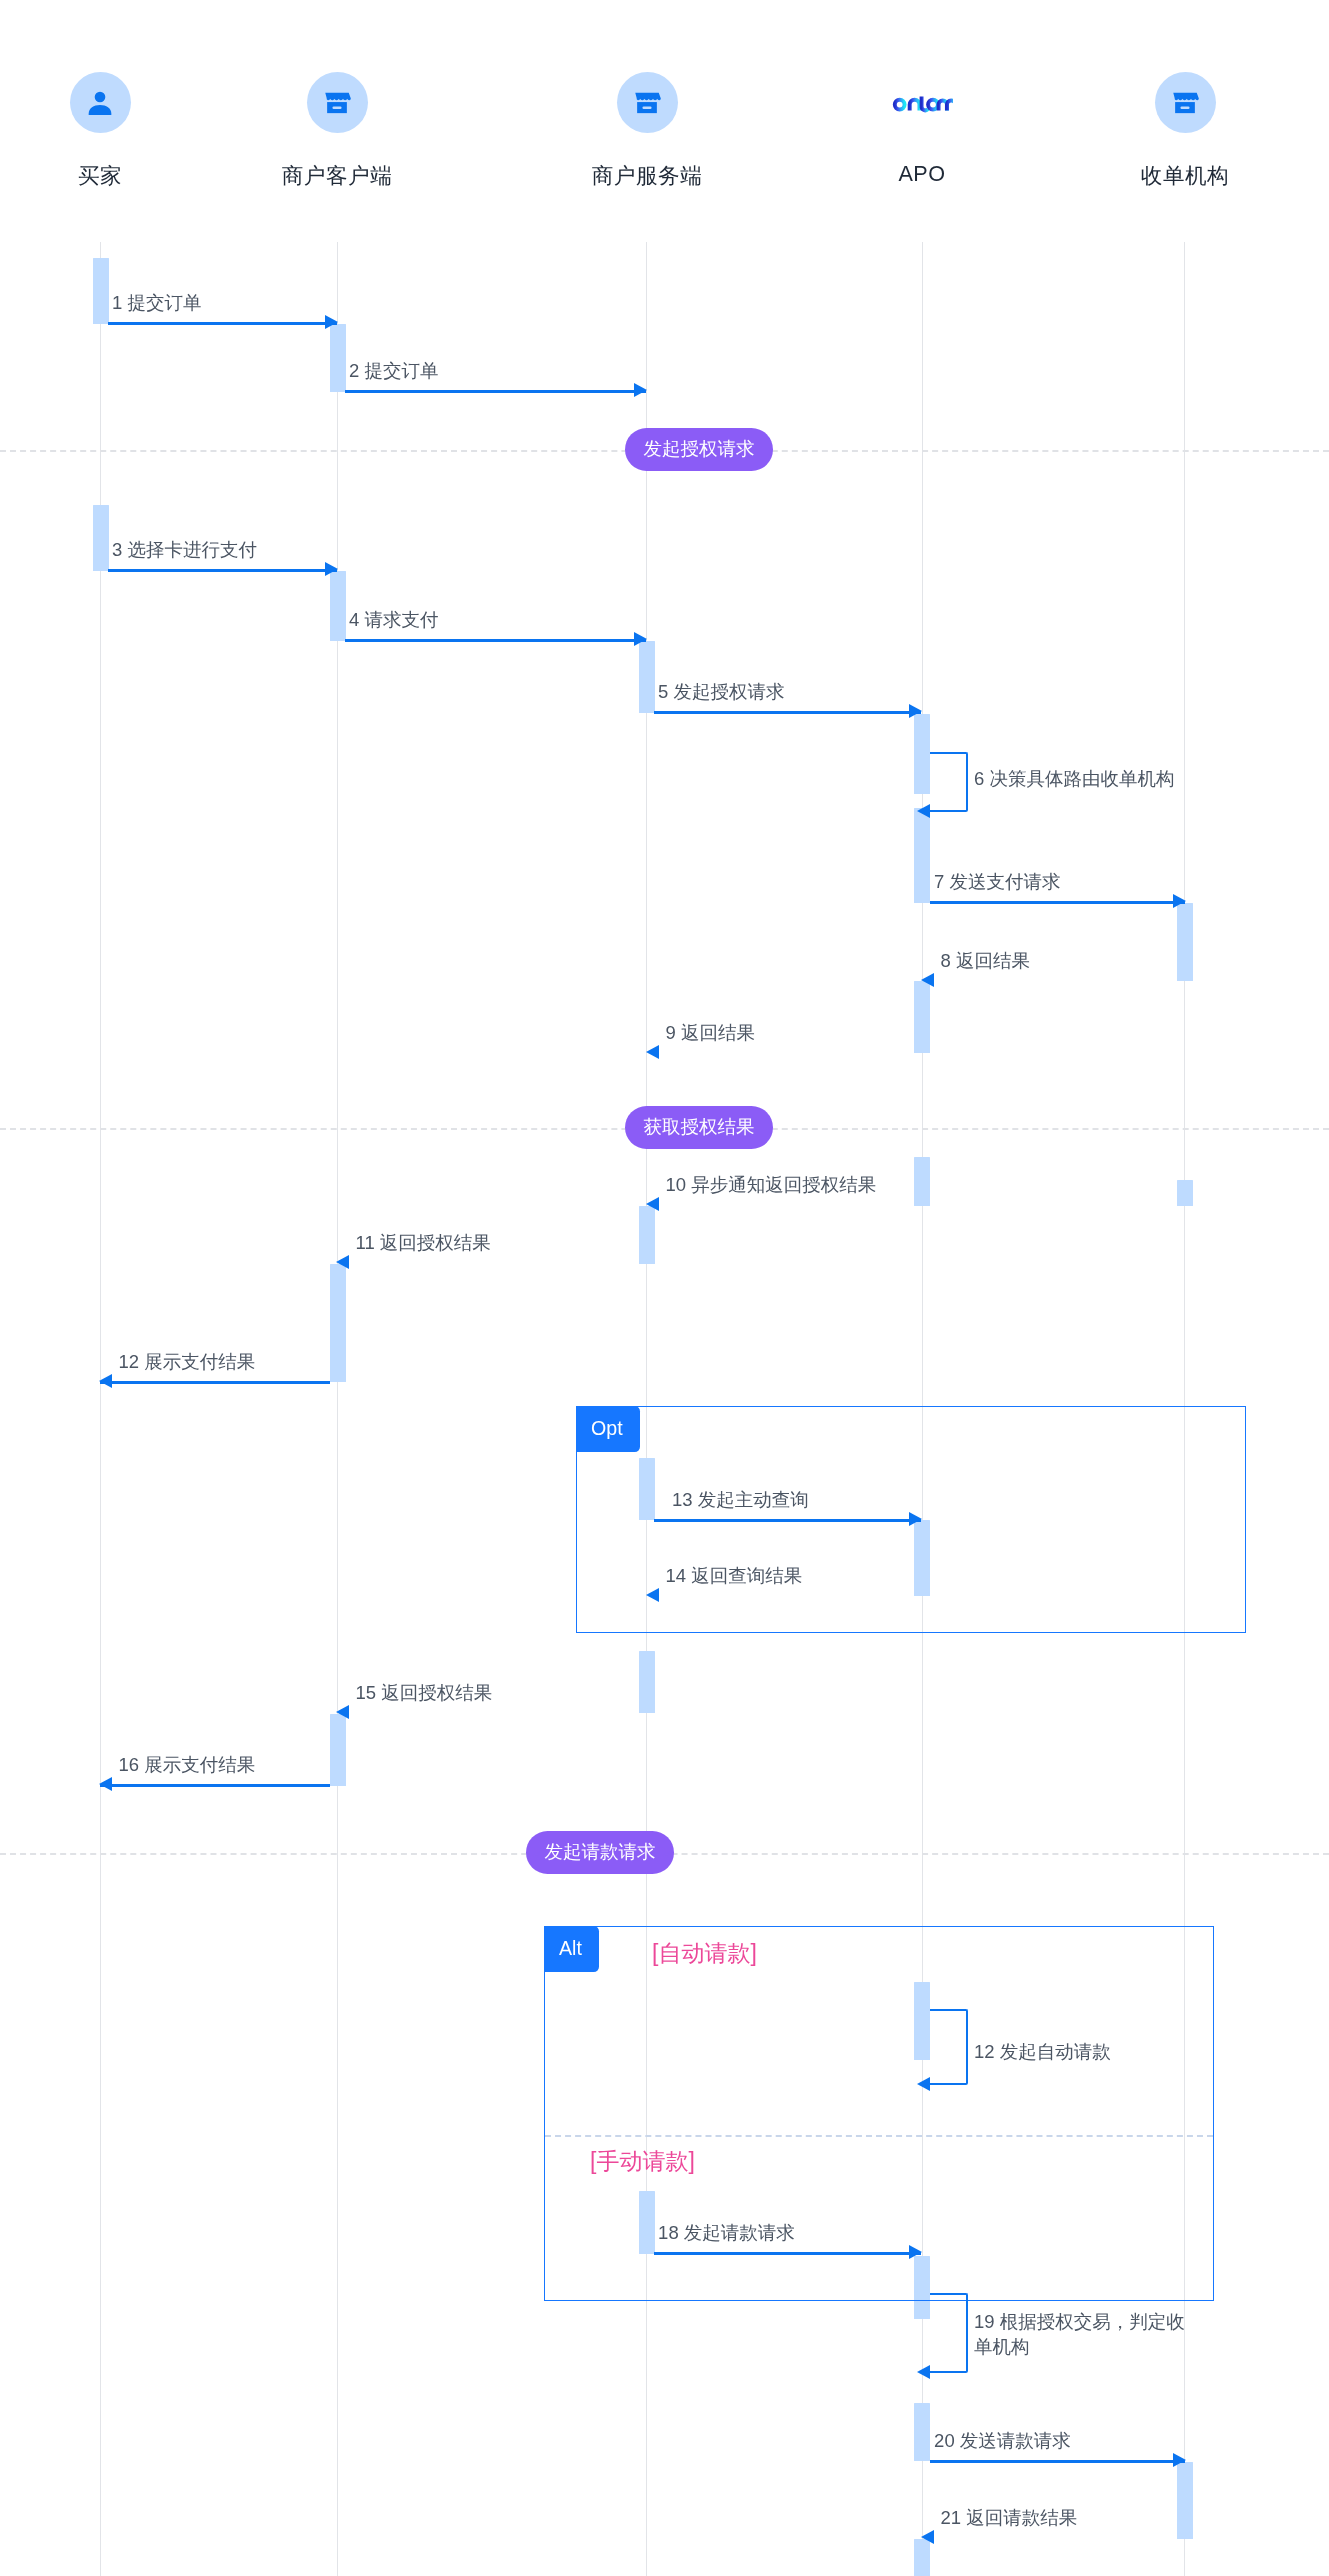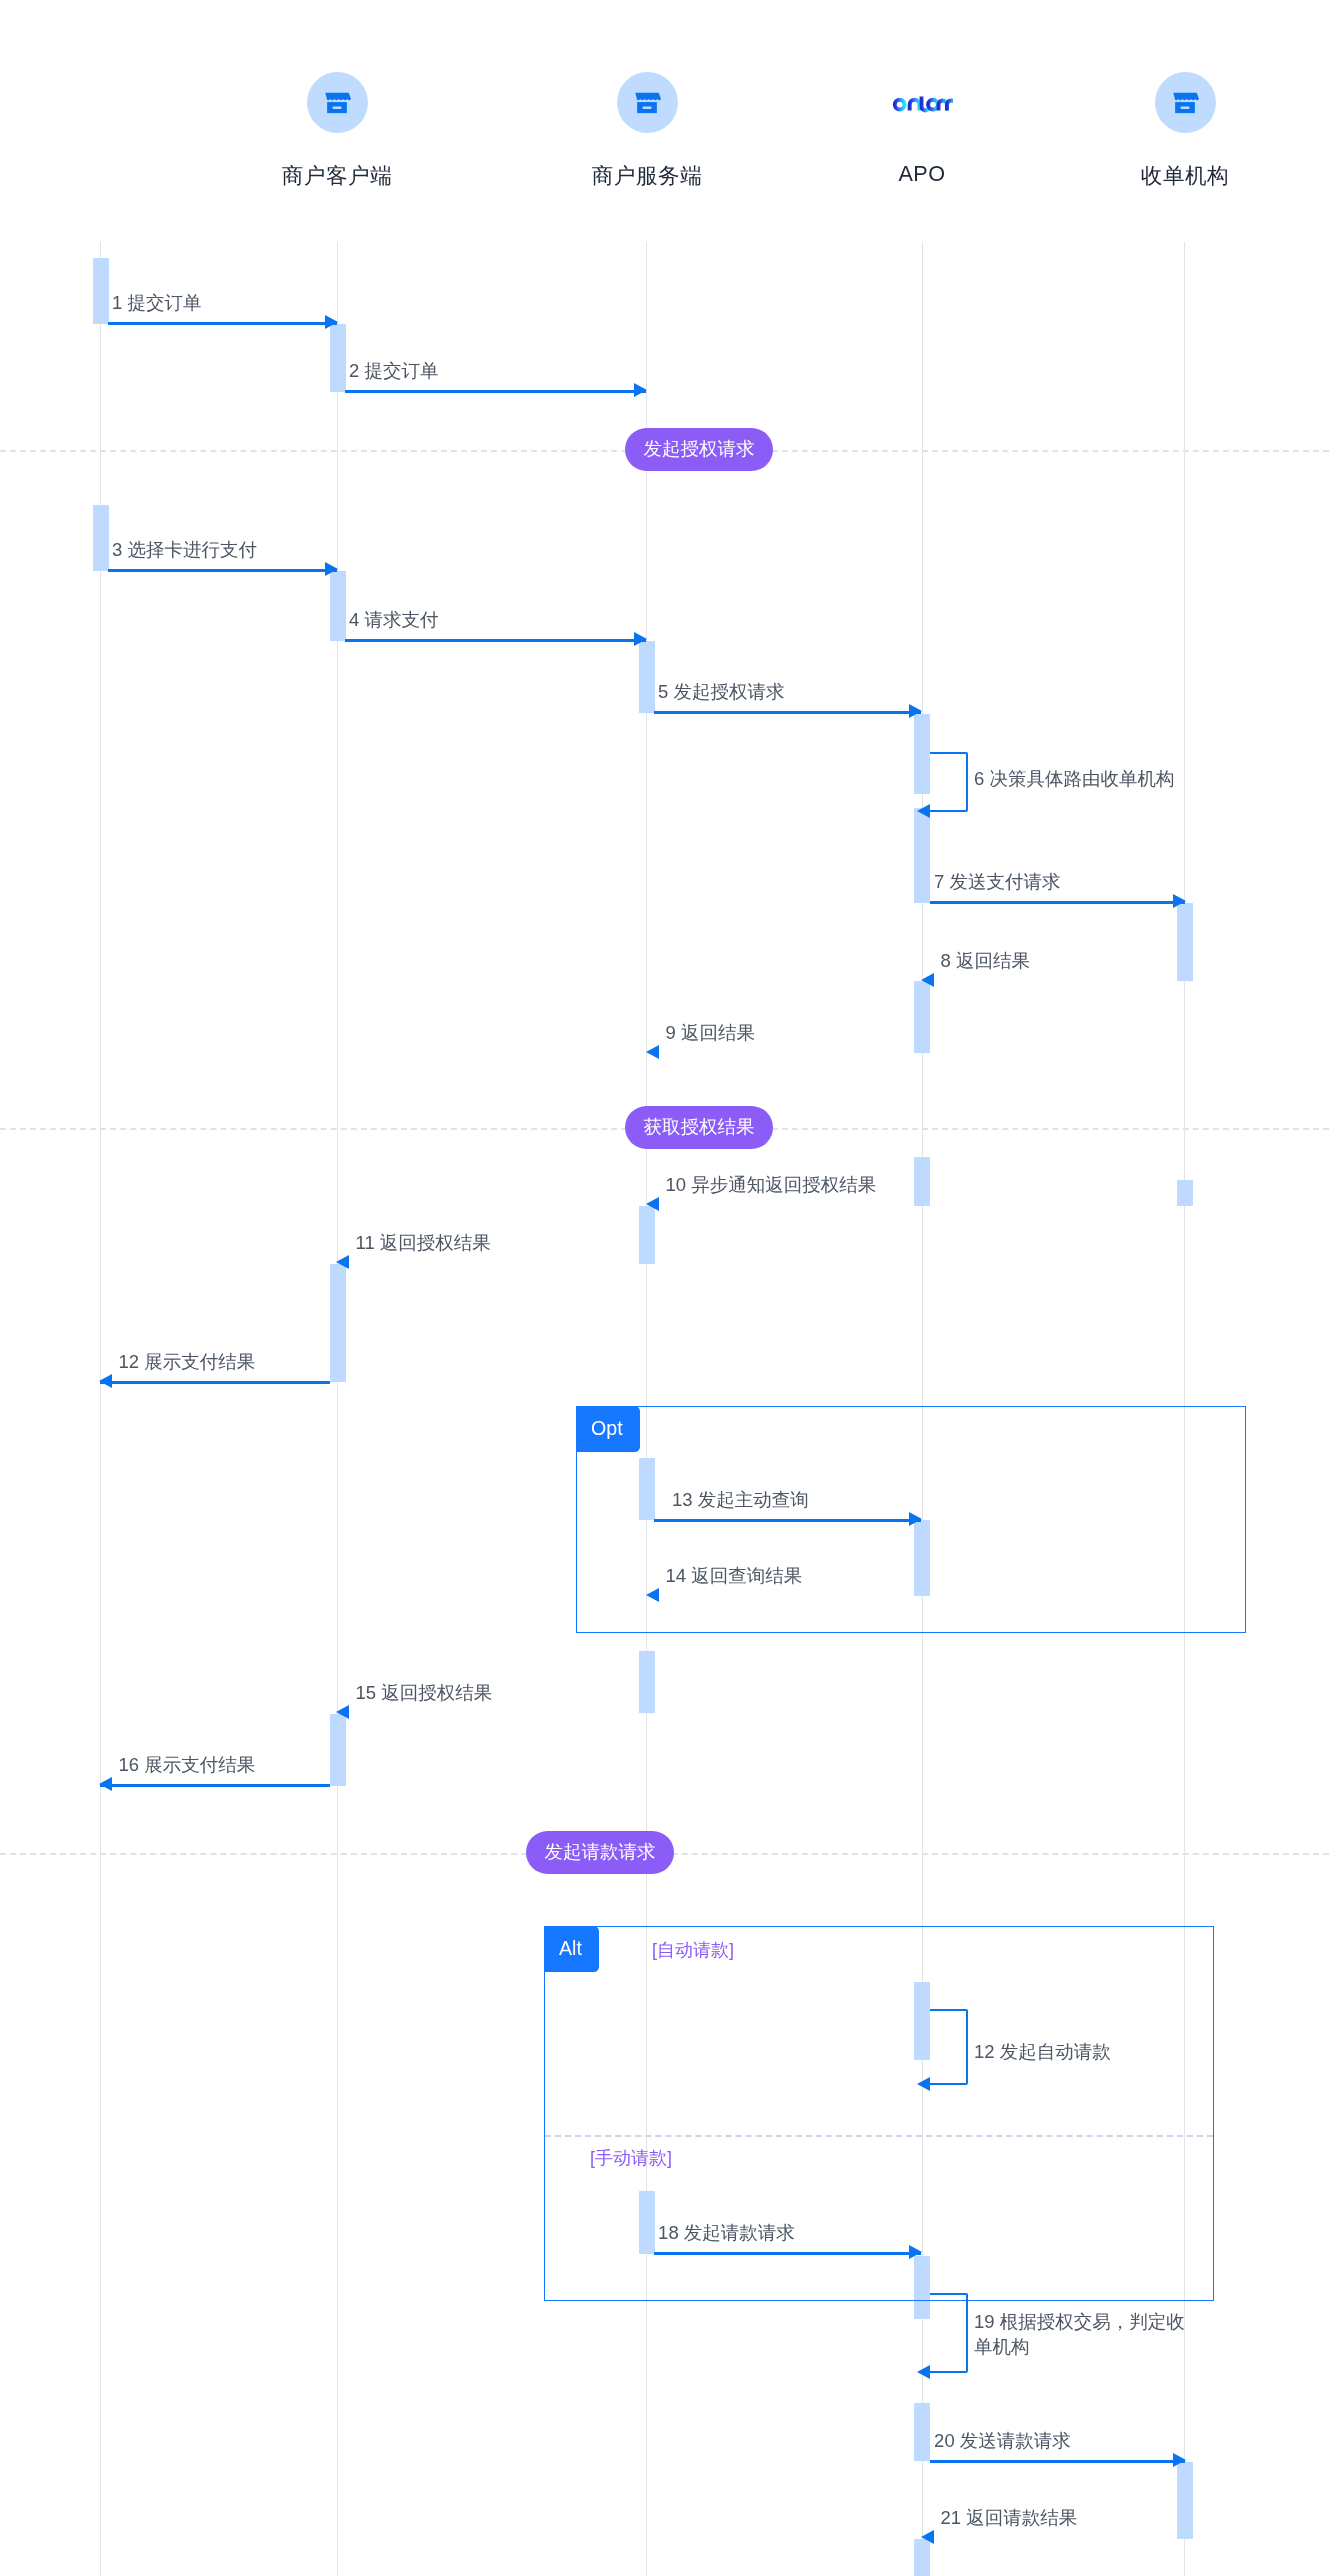--- a/index.html
+++ b/index.html
@@ -47,34 +47,43 @@
     border-top:2.6px dashed #e0e2e6;}
   .divpill{position:absolute;transform:translateX(-50%);
     background:#8b5cf6;color:#fff;border-radius:23px;
     font-size:18.5px;line-height:1;padding:12.4px 18.5px;white-space:nowrap;}
 
   
   .frag{position:absolute;border:1.5px solid #1677ff;box-sizing:border-box;}
   .fragtab{position:absolute;left:-1.5px;top:-1.5px;background:#1677ff;color:#fff;
     font-size:19.6px;line-height:1;padding:13.4px 17.5px 13.4px 15.5px;
     border-radius:0 5.2px 5.2px 0;}
-  .fragcond{position:absolute;font-size:18px;color:#8b5cf6;white-space:nowrap;}
+  .fragcond{position:absolute;font-size:23px;color:#ec4899;white-space:nowrap;}
   .fragsplit{position:absolute;left:0;width:100%;height:0;border-top:2.1px dashed #c9d6ea;}
 </style>
 </head>
 <body>
 
 <div id="stage">
 
   <div class="lifeline" style="left:100px; top:242px; height:2622px;"></div>
   <div class="lifeline" style="left:337px; top:242px; height:2622px;"></div>
   <div class="lifeline" style="left:646px;top:242px; height:2622px;"></div>
   <div class="lifeline" style="left:922px;top:242px; height:2622px;"></div>
   <div class="lifeline" style="left:1184px;top:242px; height:2622px;"></div>
 
+  <div class="actor" style="left:33px;top:72px;">
+    <div class="avatar">
+      <svg width="32" height="32" viewBox="0 0 24 24" fill="#0a74f0" aria-hidden="true">
+        <circle cx="12" cy="7.5" r="4"></circle>
+        <path d="M3.5 20c0-4.2 3.8-6.5 8.5-6.5s8.5 2.3 8.5 6.5v1h-17z"></path>
+      </svg>
+    </div>
+    <div class="name">买家</div>
+  </div>
 
   <div class="actor" style="left:270px;top:72px;">
     <div class="avatar">
       <svg width="32" height="32" viewBox="0 0 24 24" fill="#0a74f0" aria-hidden="true">
         <path d="M3.2 4.4h17.6l1.5 4.1c.25.7-.3 1.5-1.1 1.5-.85 0-1.35-.6-1.5-1.1-.2.6-.8 1.1-1.6 1.1s-1.4-.5-1.6-1.1c-.2.6-.8 1.1-1.6 1.1s-1.4-.5-1.6-1.1c-.2.6-.8 1.1-1.6 1.1s-1.4-.5-1.6-1.1c-.2.6-.8 1.1-1.6 1.1s-1.4-.5-1.6-1.1c-.15.5-.65 1.1-1.5 1.1-.8 0-1.35-.8-1.1-1.5z"></path>
         <path d="M4.6 11.3h14.8v8.3H4.6z"></path>
         <rect x="8.6" y="14.6" width="6.8" height="1.9" rx="0.9" fill="#bfdbfe"></rect>
       </svg>
     </div>
     <div class="name">商户客户端</div>

